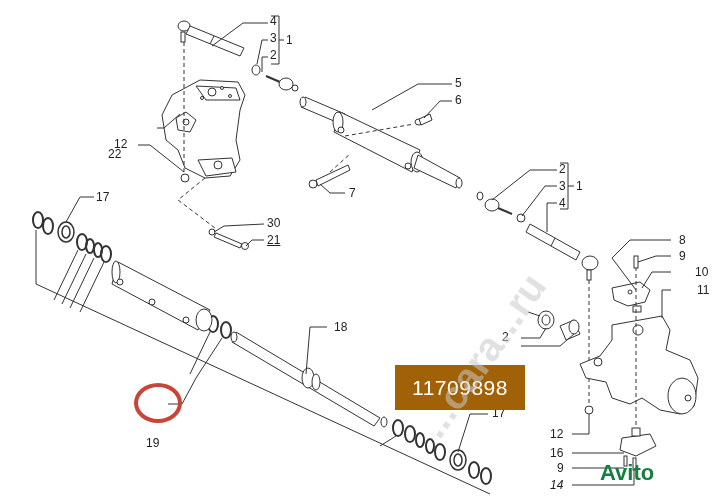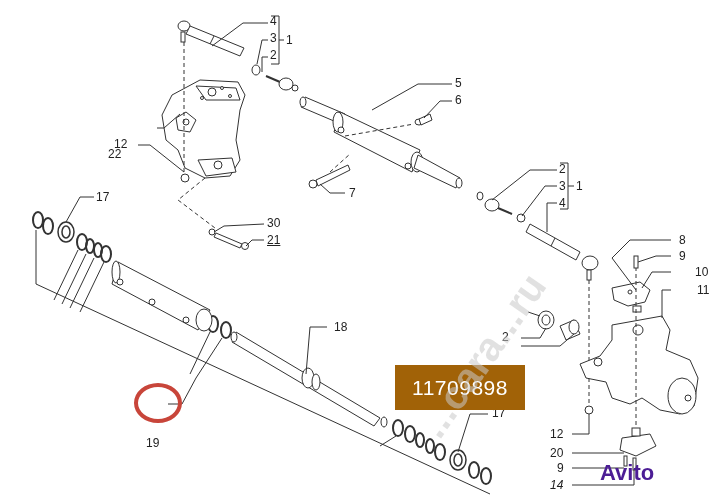--- a/index.html
+++ b/index.html
@@ -1,20 +1,20 @@
 <!DOCTYPE html>
 <html><head>
   <meta charset="utf-8">
   <style>
     html, body { margin: 0; padding: 0; background: #ffffff; }
     body { width: 716px; height: 498px; overflow: hidden; position: relative; font-family: "Liberation Sans", sans-serif; }
     #diagram { position: absolute; left: 0; top: 0; width: 716px; height: 498px; }
     .lbl { position: absolute; font-family: "Liberation Sans", sans-serif; font-size: 12px; color: #222; line-height: 14px; white-space: nowrap; }
     .part-no-badge { position: absolute; left: 395px; top: 365px; width: 130px; height: 45px; background: #a16207; color: #fff; font-family: "Liberation Sans", sans-serif; font-size: 21px; display: flex; align-items: center; justify-content: center; letter-spacing: 0.5px; }
-    .watermark { position: absolute; left: 600px; top: 460px; color: #4c1d95; font-family: "Liberation Sans", sans-serif; font-size: 22px; font-weight: bold; }
+    .watermark { position: absolute; left: 600px; top: 460px; color: #15803d; font-family: "Liberation Sans", sans-serif; font-size: 22px; font-weight: bold; }
     .wm-diag { position: absolute; left: 410px; top: 420px; color: #c9c9c9; font-family: "Liberation Sans", sans-serif; font-size: 40px; font-weight: bold; transform: rotate(-55deg); transform-origin: left top; opacity: 0.55; }
     .highlight { position: absolute; left: 134px; top: 383px; width: 48px; height: 40px; border: 4px solid #c8453a; border-radius: 50%; box-sizing: border-box; }
   </style>
 </head>
 <body>
 
 <svg id="diagram" viewBox="0 0 716 498" width="716" height="498" xmlns="http://www.w3.org/2000/svg" fill="none" stroke="#333" stroke-width="1">
 
   <g stroke="#333" fill="#fff">
     <path d="M172 95 L200 80 L238 82 L245 95 L240 110 L236 140 L240 160 L230 176 L205 178 L185 168 L178 150 L166 140 L162 115 Z"></path>
@@ -221,21 +221,21 @@
 <span class="lbl" style="left:267px;top:233px;text-decoration:underline;">21</span>
 <span class="lbl" style="left:679px;top:233px;">8</span>
 <span class="lbl" style="left:679px;top:249px;">9</span>
 <span class="lbl" style="left:679px;top:265px;margin-left:16px;">10</span>
 <span class="lbl" style="left:654px;top:283px;margin-left:43px;">11</span>
 <span class="lbl" style="left:334px;top:320px;">18</span>
 <span class="lbl" style="left:502px;top:330px;">2</span>
 <span class="lbl" style="left:146px;top:396px;margin-top:40px;">19</span>
 <span class="lbl" style="left:492px;top:406px;">17</span>
 <span class="lbl" style="left:550px;top:427px;">12</span>
-<span class="lbl" style="left:550px;top:446px;">20</span>
+<span class="lbl" style="left:550px;top:446px;">16</span>
 <span class="lbl" style="left:557px;top:461px;">9</span>
 <span class="lbl" style="left:550px;top:478px;font-style:italic;">14</span>
 
 <div class="highlight"></div>
 
 <div class="part-no-badge">11709898</div>
 
 <div class="wm-diag">...cara...ru</div>
 <div class="watermark">Avito</div>
 

